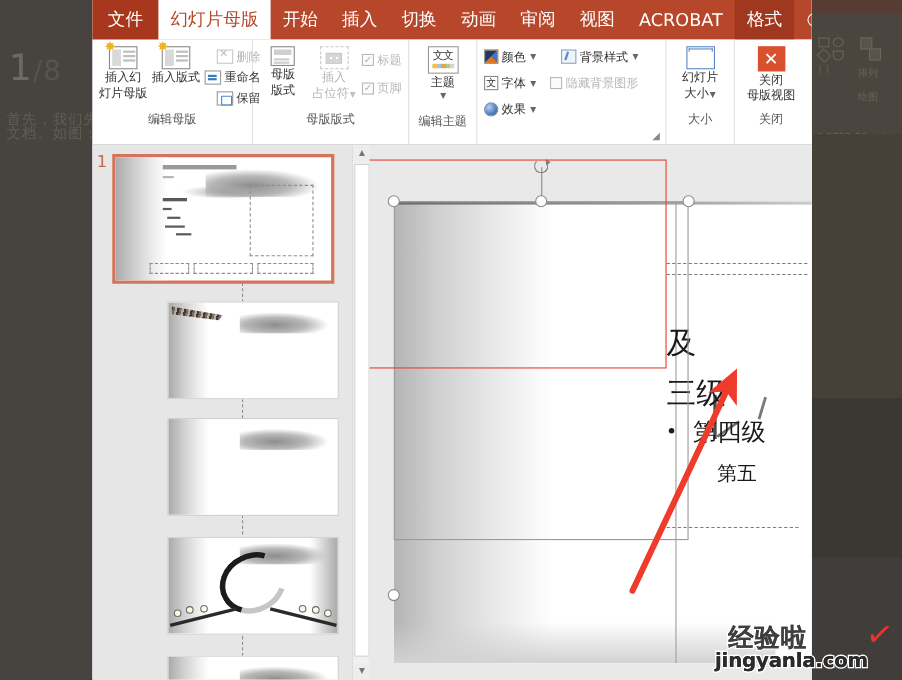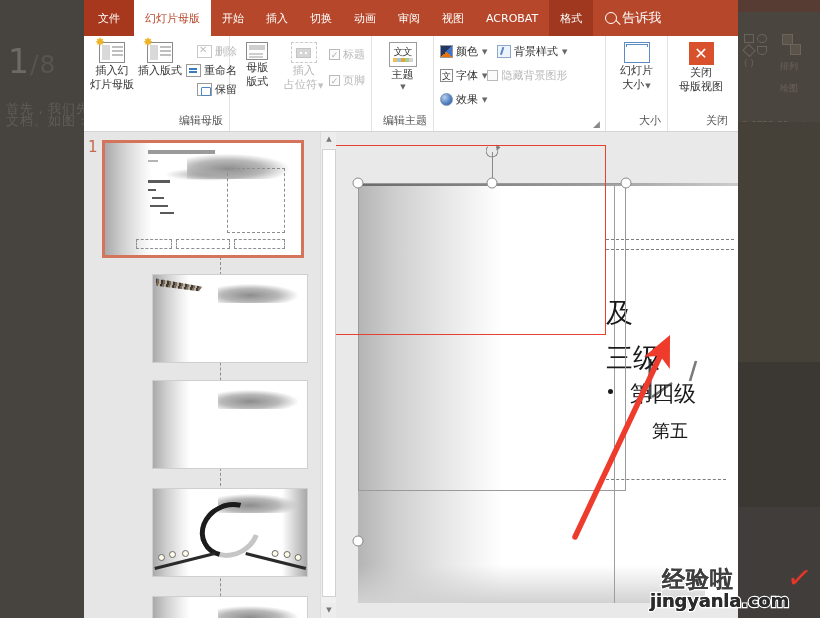--- a/index.html
+++ b/index.html
@@ -72,21 +72,21 @@
     background: #ffffff; overflow: hidden;
   }
 
   
   .tabstrip {
     position: relative; height: 36px; background: #b7472a; display: flex;
     align-items: stretch;
   }
   .tab {
     display: flex; align-items: center; justify-content: center;
-    padding: 0 11px; color: #ffffff; font-size: 11px; cursor: default;
+    padding: 0 11px; color: #ffffff; font-size: 16px; cursor: default;
     white-space: nowrap;
   }
   .tab.file { background: #a8381d; padding: 0 14px; }
   .tab.active { background: #ffffff; color: #b7472a; }
   .tab.format { background: #a0381f; }
   .tellme {
     display: flex; align-items: center; gap: 5px; color: #ffffff;
     font-size: 13px; padding-left: 12px; white-space: nowrap;
   }
   .tellme .mag {
@@ -102,21 +102,21 @@
   .ribbon {
     position: relative; height: 96px; background: #ffffff;
     border-bottom: 1px solid #d4d4d4; display: flex; align-items: stretch;
   }
   .rgroup {
     position: relative; display: flex; flex-direction: column;
     border-right: 1px solid #e2e2e2; padding: 3px 6px 0 6px;
   }
   .rgroup-body { flex: 1; display: flex; align-items: flex-start; gap: 4px; }
   .rgroup-label {
-    text-align: right; font-size: 11px; color: #555; padding-bottom: 3px;
+    text-align: center; font-size: 11px; color: #555; padding-bottom: 15px;
     position: relative;
   }
   .bigbtn {
     width: 52px; display: flex; flex-direction: column; align-items: center;
     gap: 2px; padding-top: 3px; cursor: default;
   }
   .bigbtn .lbl {
     font-size: 11px; color: #333; text-align: center; line-height: 12px;
     white-space: nowrap;
   }
@@ -562,38 +562,39 @@
           <div class="smallrow dim">
             <span class="chk">✓</span>
             <span>标题</span>
           </div>
           <div class="smallrow dim">
             <span class="chk">✓</span>
             <span>页脚</span>
           </div>
         </div>
       </div>
+      <div class="rgroup-label">母版版式</div>
     </div>
 
     <div class="rgroup" style="width:62px;gap:12px;">
       <div class="rgroup-body" style="justify-content:center;">
         <div class="bigbtn">
           <span class="ic ic-theme">
             <span class="tt">文文</span>
               <span class="sw"></span>
           </span>
           <span class="lbl">主题</span>
           <span class="caret">▼</span>
         </div>
       </div>
       <div class="rgroup-label">编辑主题</div>
     </div>
 
     <div class="rgroup" style="width:172px;">
-      <div class="rgroup-body" style="gap:0;">
+      <div class="rgroup-body" style="gap:13px;">
         <div class="smallcol" style="gap:5px;">
           <div class="smallrow">
             <span class="ic ic-colors"></span>
             <span>颜色</span>
             <span class="caret">▼</span>
           </div>
           <div class="smallrow">
             <span class="ic ic-fontsq">文</span>
             <span>字体</span>
             <span class="caret">▼</span>

